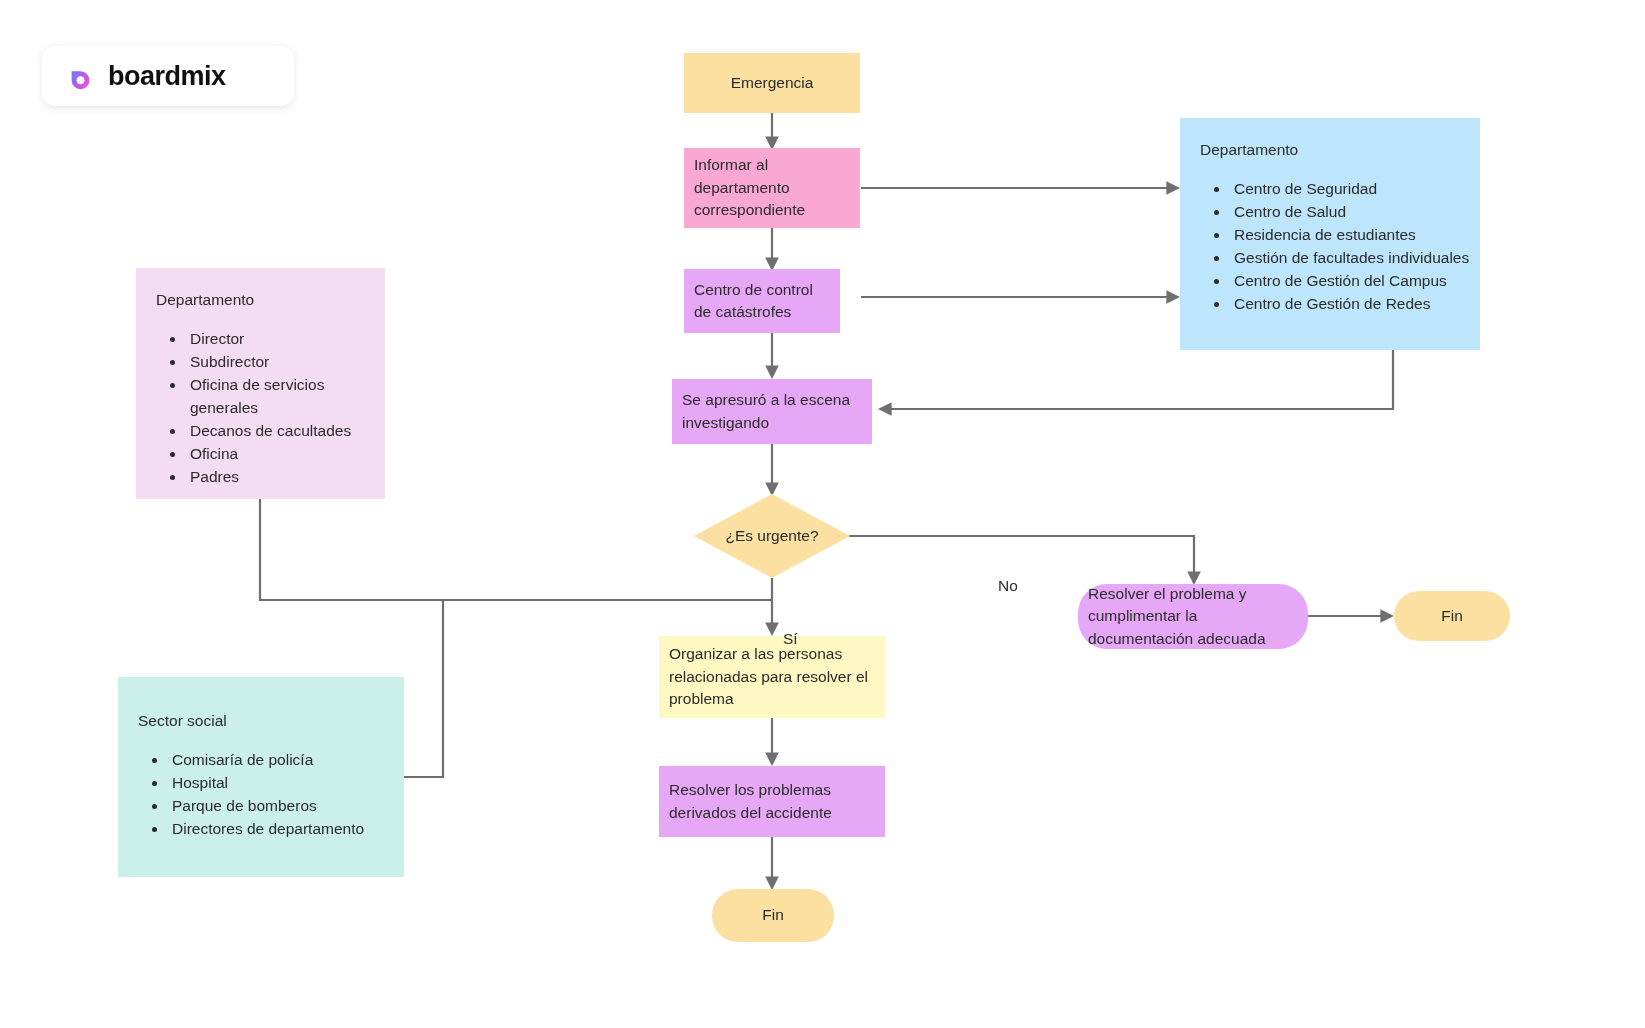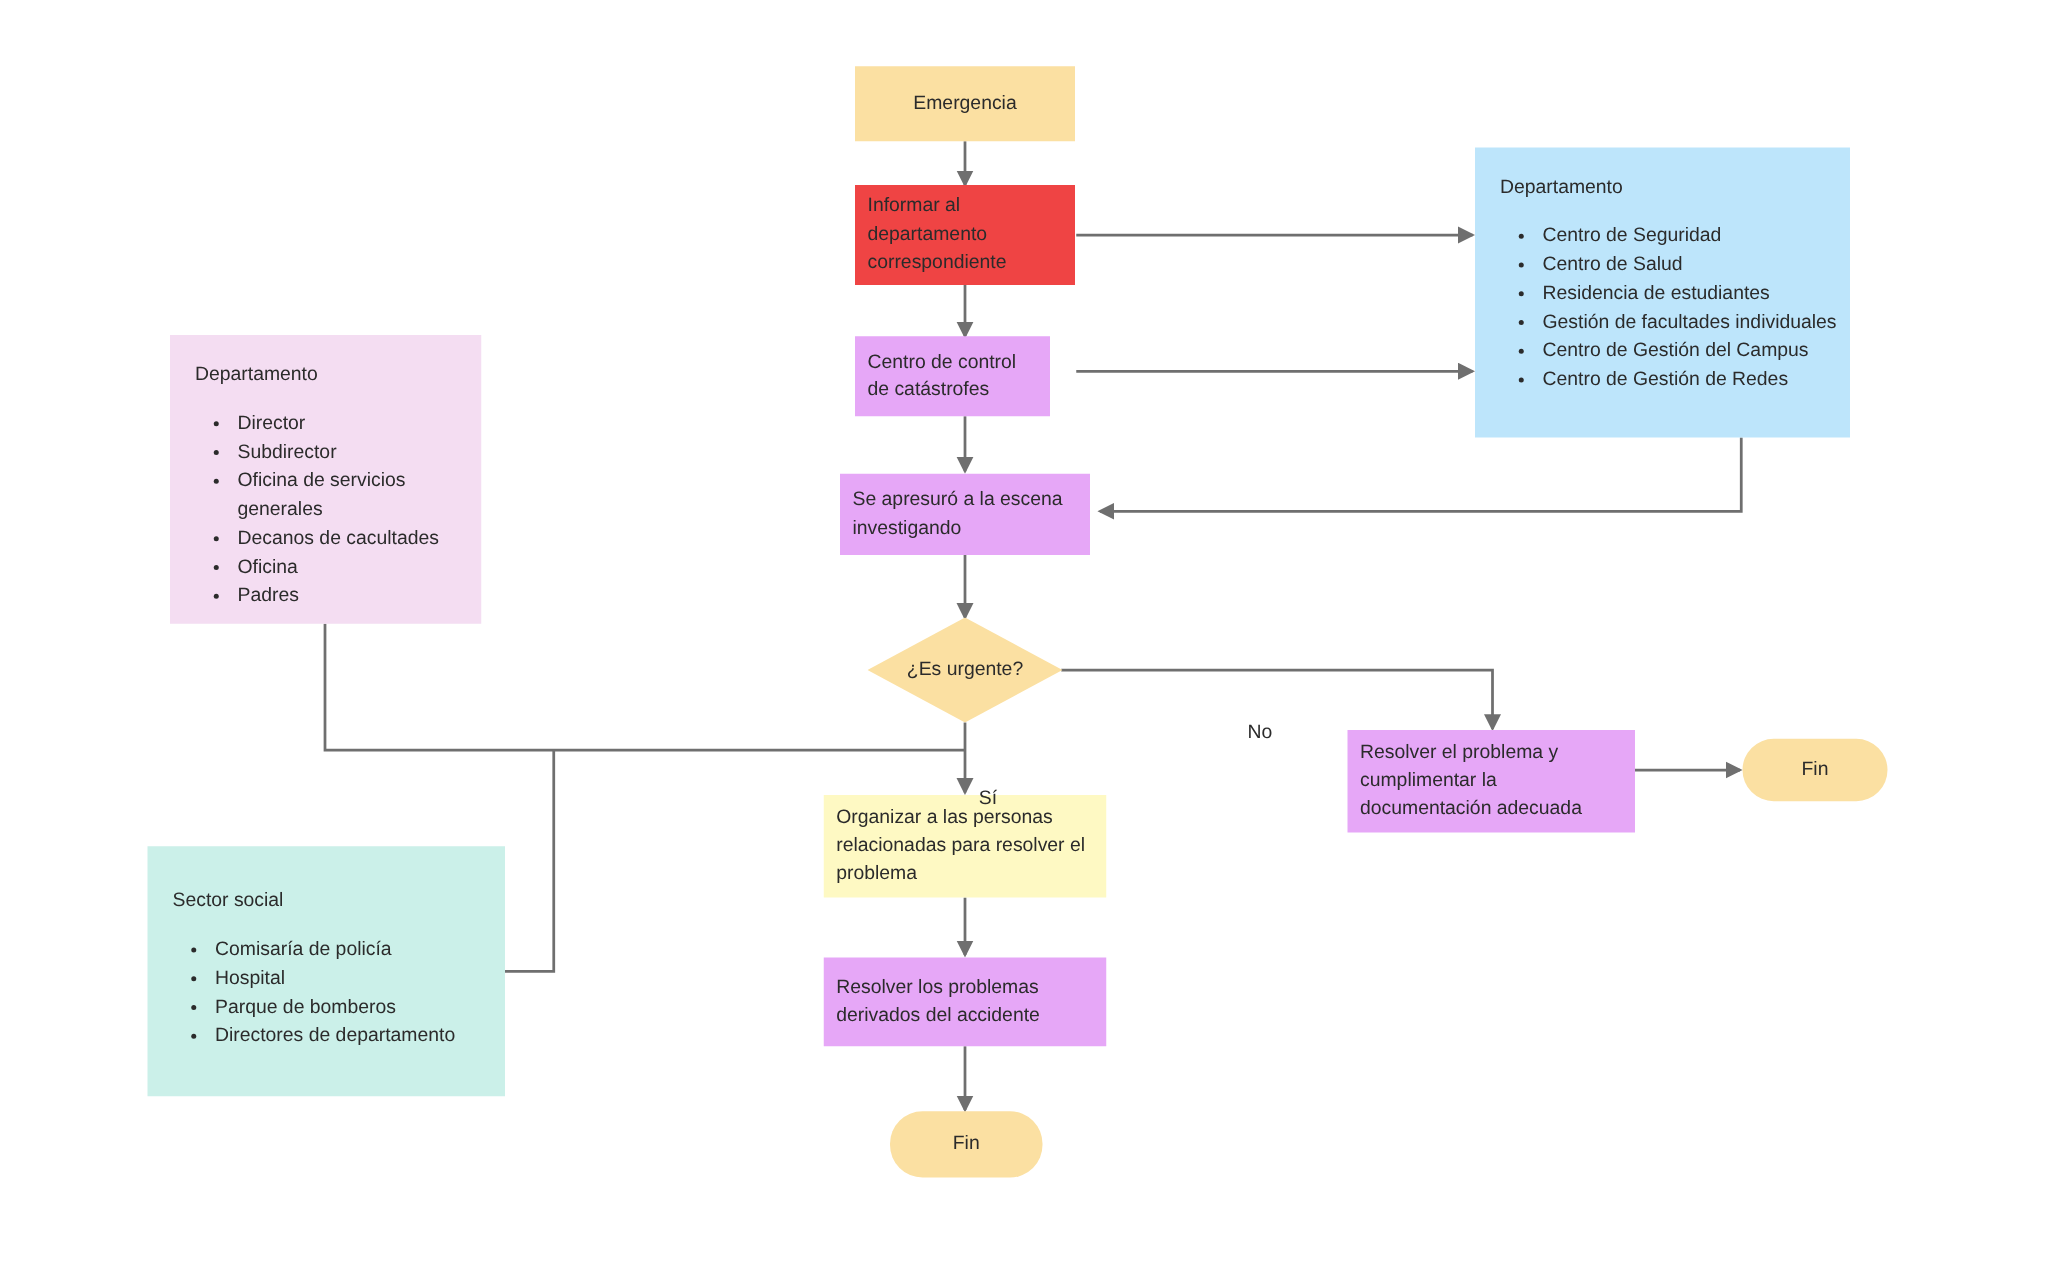--- a/index.html
+++ b/index.html
@@ -121,20 +121,34 @@
     color: #2b2b2b;
     white-space: nowrap;
     margin-top: 36px;
   }
 </style>
 </head>
 <body>
 
 <div id="canvas">
 
+  <div id="logo">
+    <svg class="mark" viewBox="0 0 32 32">
+      <defs>
+        <linearGradient id="bgrad" x1="0" y1="0" x2="1" y2="1">
+          <stop offset="0%" stop-color="#4b8bff"></stop>
+          <stop offset="55%" stop-color="#b45cf0"></stop>
+          <stop offset="100%" stop-color="#ff4fc3"></stop>
+        </linearGradient>
+      </defs>
+      <path d="M6 2 L6 20.5 A9.5 9.5 0 1 0 15.5 11 L6 11 Z" fill="url(#bgrad)"></path>
+      <circle cx="15.5" cy="20.5" r="4.2" fill="#ffffff"></circle>
+    </svg>
+    <span class="wordmark">boardmix</span>
+  </div>
 
   <svg id="wires">
     <defs>
       <marker id="arrow" viewBox="0 0 10 10" refX="8.5" refY="5" markerWidth="6.2" markerHeight="6.2" orient="auto-start-reverse">
         <path d="M 0 0 L 10 5 L 0 10 z" fill="#6f6f6f"></path>
       </marker>
     </defs>
     <g stroke="#6f6f6f" stroke-width="2.2" fill="none" marker-end="url(#arrow)">
 
       <path d="M 772,113 L 772,148"></path>
@@ -166,21 +180,21 @@
       <path d="M 260,499 L 260,600 L 772,600"></path>
 
       <path d="M 404,777 L 443,777 L 443,600"></path>
     </g>
   </svg>
 
   <div class="node" style="left:684px; top:53px; width:176px; height:60px; background:#FBE0A2;">
     <span>Emergencia</span>
   </div>
 
-  <div class="node" style="left:684px; top:148px; width:176px; height:80px; background:#ef4444;">
+  <div class="node" style="left:684px; top:148px; width:176px; height:80px; background:#f9a8d4;">
     <span>Informar al departamento correspondiente</span>
   </div>
 
   <div class="node" style="left:684px; top:269px; width:156px; height:64px; background:#E6A7F7;">
     <span>Centro de control de catástrofes</span>
   </div>
 
   <div class="node" style="left:672px; top:379px; width:200px; height:65px; background:#E6A7F7;">
     <span>Se apresuró a la escena investigando</span>
   </div>
@@ -197,21 +211,21 @@
   </div>
 
   <div class="node" style="left:659px; top:766px; width:226px; height:71px; background:#E6A7F7;">
     <span>Resolver los problemas derivados del accidente</span>
   </div>
 
   <div class="node terminator" style="left:712px; top:889px; width:122px; height:53px; background:#FBE0A2;">
     <span>Fin</span>
   </div>
 
-  <div class="node" style="left:1078px; top:584px; width:230px; height:82px; background:#E6A7F7;">
+  <div class="node" style="left:1078px; top:584px; width:230px; height:65px; background:#E6A7F7;border-radius:29px;">
     <span>Resolver el problema y cumplimentar la documentación adecuada</span>
   </div>
 
   <div class="node terminator" style="left:1394px; top:591px; width:116px; height:50px; background:#FBE0A2;">
     <span>Fin</span>
   </div>
 
   <div class="edge-label" style="left:998px; top:541px;">
     <span>No</span>
   </div>

